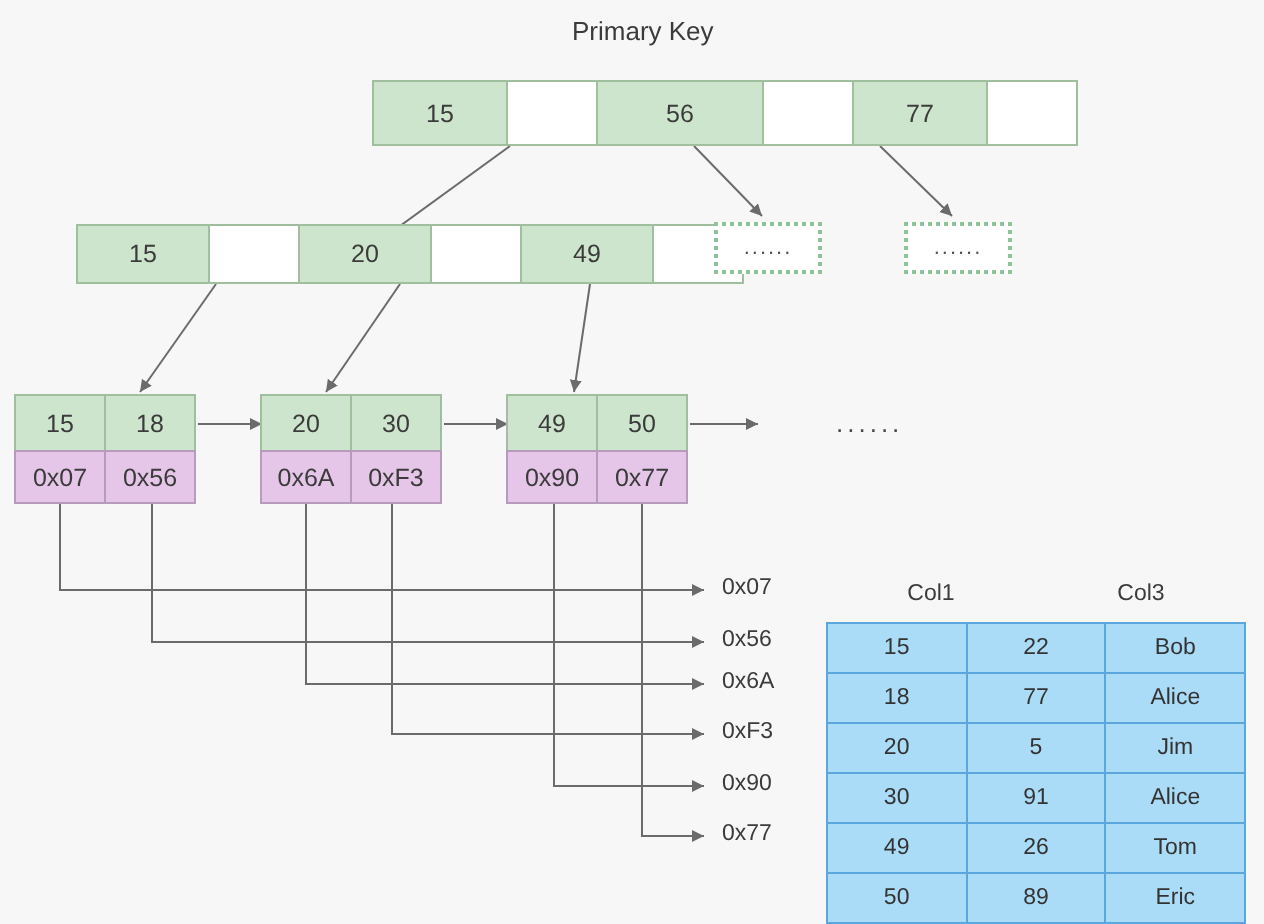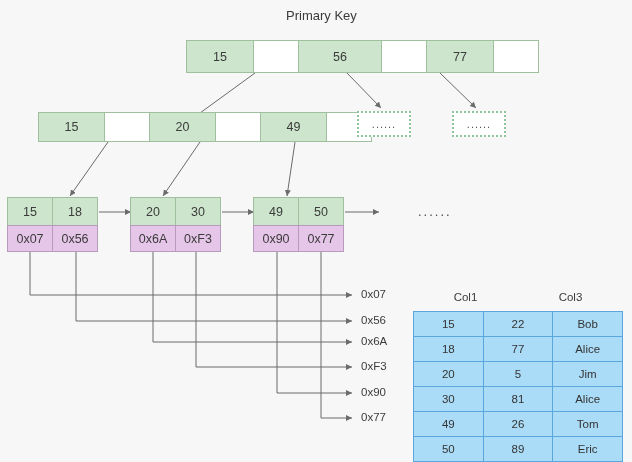--- a/index.html
+++ b/index.html
@@ -245,21 +245,21 @@
             <td>77</td>
             <td>Alice</td>
           </tr>
           <tr>
             <td>20</td>
             <td>5</td>
             <td>Jim</td>
           </tr>
           <tr>
             <td>30</td>
-            <td>81</td>
+            <td>91</td>
             <td>Alice</td>
           </tr>
           <tr>
             <td>49</td>
             <td>26</td>
             <td>Tom</td>
           </tr>
           <tr>
             <td>50</td>
             <td>89</td>

